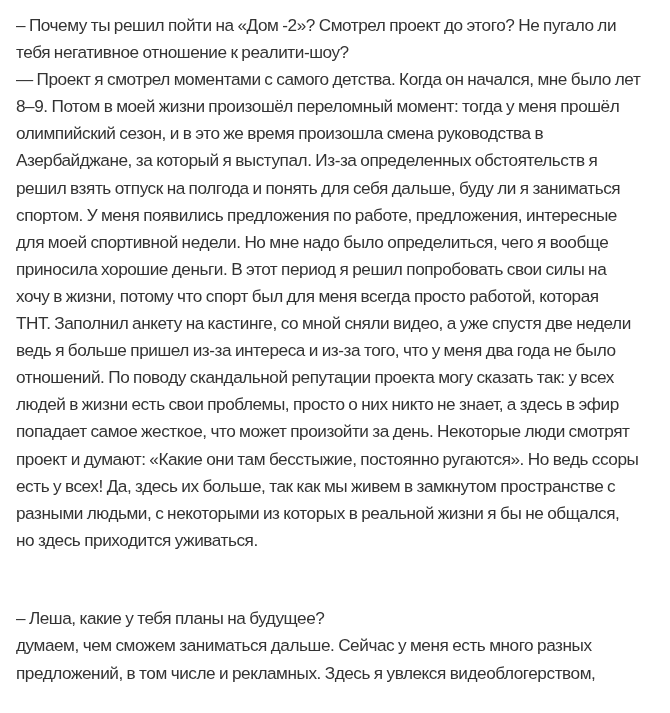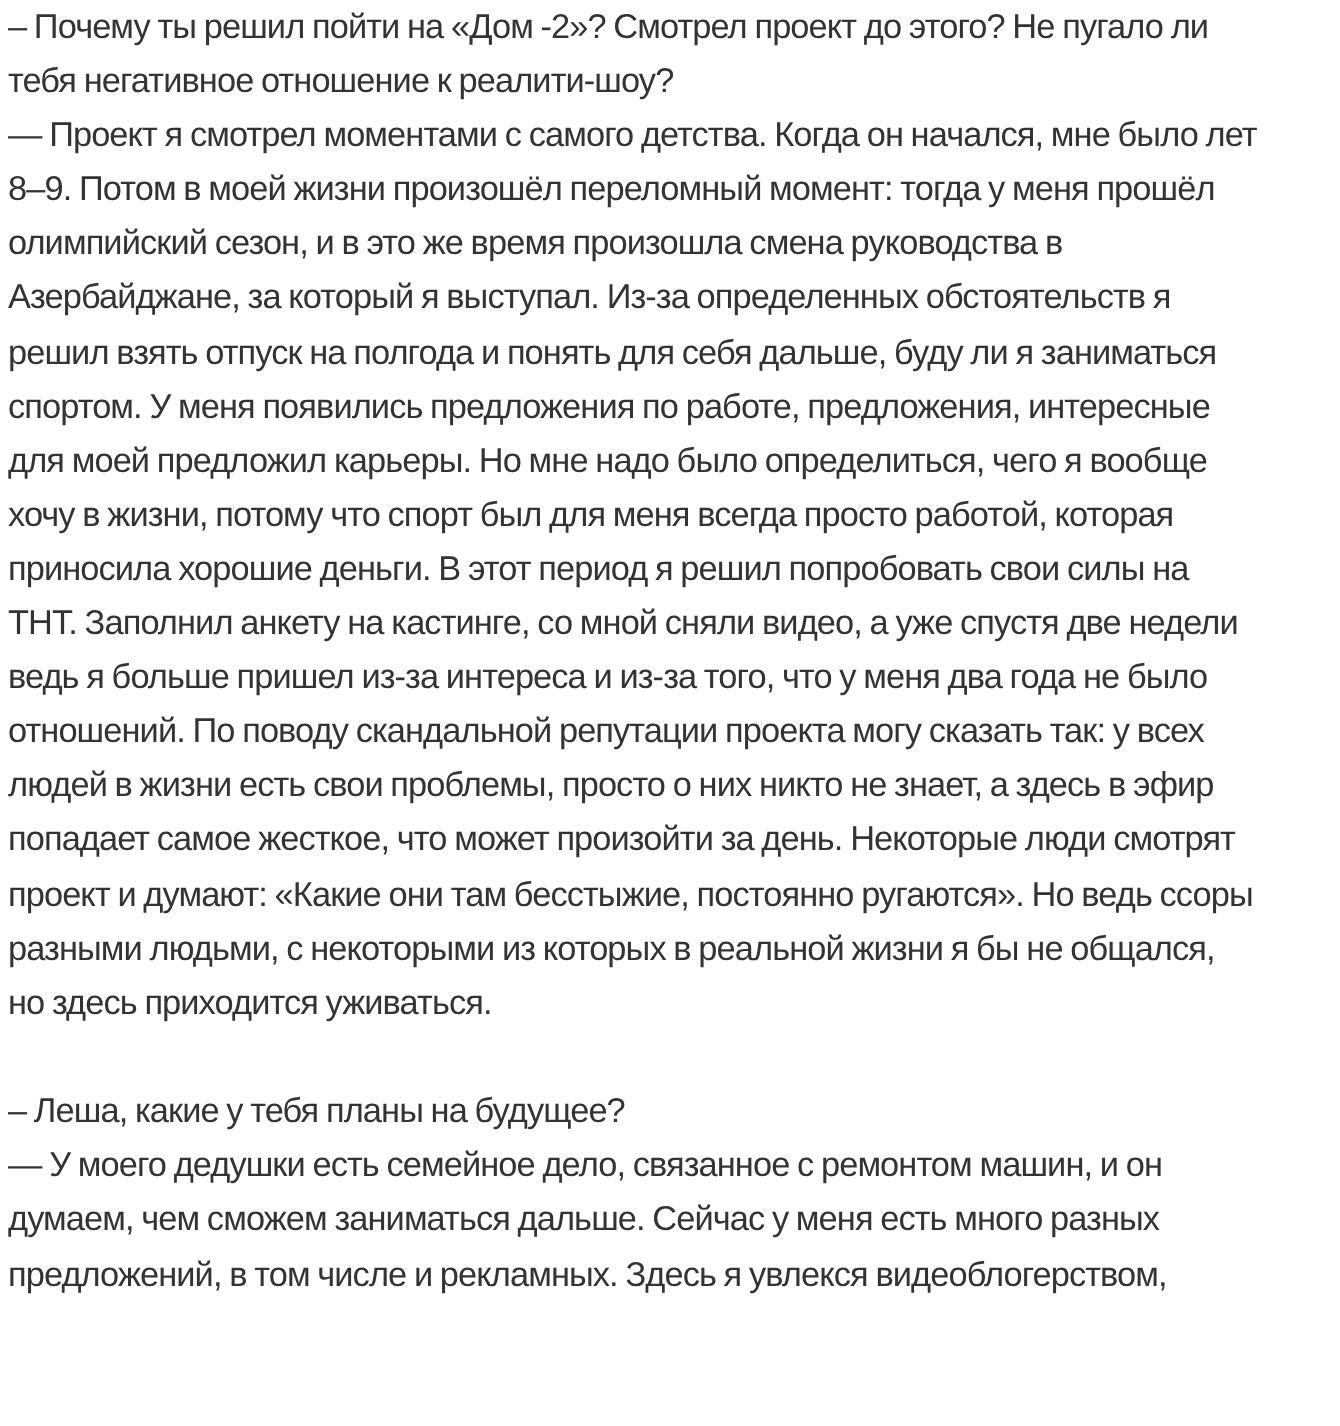--- a/index.html
+++ b/index.html
@@ -11,49 +11,49 @@
     box-sizing: border-box;
     font-family: "Liberation Sans", sans-serif;
     font-size: 17.2px;
     line-height: 27.1px;
     color: #333333;
     letter-spacing: -0.45px;
     word-spacing: -0.5px;
     padding-top: 0px;
   }
   .line { display: block; white-space: nowrap; height: 27.1px; }
-  .para { margin: 0; }
+  .para { margin: 12px; }
   .gap { height: 27.5px; }
 </style>
 </head>
 <body>
 
 <div class="article">
   <div class="para">
     <span class="line">– Почему ты решил пойти на «Дом -2»? Смотрел проект до этого? Не пугало ли</span>
     <span class="line">тебя негативное отношение к реалити-шоу?</span>
     <span class="line">— Проект я смотрел моментами с самого детства. Когда он начался, мне было лет</span>
     <span class="line">8–9. Потом в моей жизни произошёл переломный момент: тогда у меня прошёл</span>
     <span class="line">олимпийский сезон, и в это же время произошла смена руководства в</span>
     <span class="line">Азербайджане, за который я выступал. Из-за определенных обстоятельств я</span>
     <span class="line">решил взять отпуск на полгода и понять для себя дальше, буду ли я заниматься</span>
     <span class="line">спортом. У меня появились предложения по работе, предложения, интересные</span>
-    <span class="line">для моей предложил карьеры. Но мне надо было определиться, чего я вообще</span>
+    <span class="line">для моей спортивной недели. Но мне надо было определиться, чего я вообще</span>
+    <span class="line">приносила хорошие деньги. В этот период я решил попробовать свои силы на</span>
     <span class="line">хочу в жизни, потому что спорт был для меня всегда просто работой, которая</span>
-    <span class="line">приносила хорошие деньги. В этот период я решил попробовать свои силы на</span>
     <span class="line">ТНТ. Заполнил анкету на кастинге, со мной сняли видео, а уже спустя две недели</span>
     <span class="line">ведь я больше пришел из-за интереса и из-за того, что у меня два года не было</span>
     <span class="line">отношений. По поводу скандальной репутации проекта могу сказать так: у всех</span>
     <span class="line">людей в жизни есть свои проблемы, просто о них никто не знает, а здесь в эфир</span>
     <span class="line">попадает самое жесткое, что может произойти за день. Некоторые люди смотрят</span>
     <span class="line">проект и думают: «Какие они там бесстыжие, постоянно ругаются». Но ведь ссоры</span>
+    <span class="line">есть у всех! Да, здесь их больше, так как мы живем в замкнутом пространстве с</span>
     <span class="line">разными людьми, с некоторыми из которых в реальной жизни я бы не общался,</span>
     <span class="line">но здесь приходится уживаться.</span>
   </div>
   <div class="gap"></div>
   <div class="para">
     <span class="line">– Леша, какие у тебя планы на будущее?</span>
-    <span class="line">— У моего дедушки есть семейное дело, связанное с ремонтом машин, и он</span>
     <span class="line">думаем, чем сможем заниматься дальше. Сейчас у меня есть много разных</span>
     <span class="line">предложений, в том числе и рекламных. Здесь я увлекся видеоблогерством,</span>
 
   </div>
 </div>
 
 </body></html>

